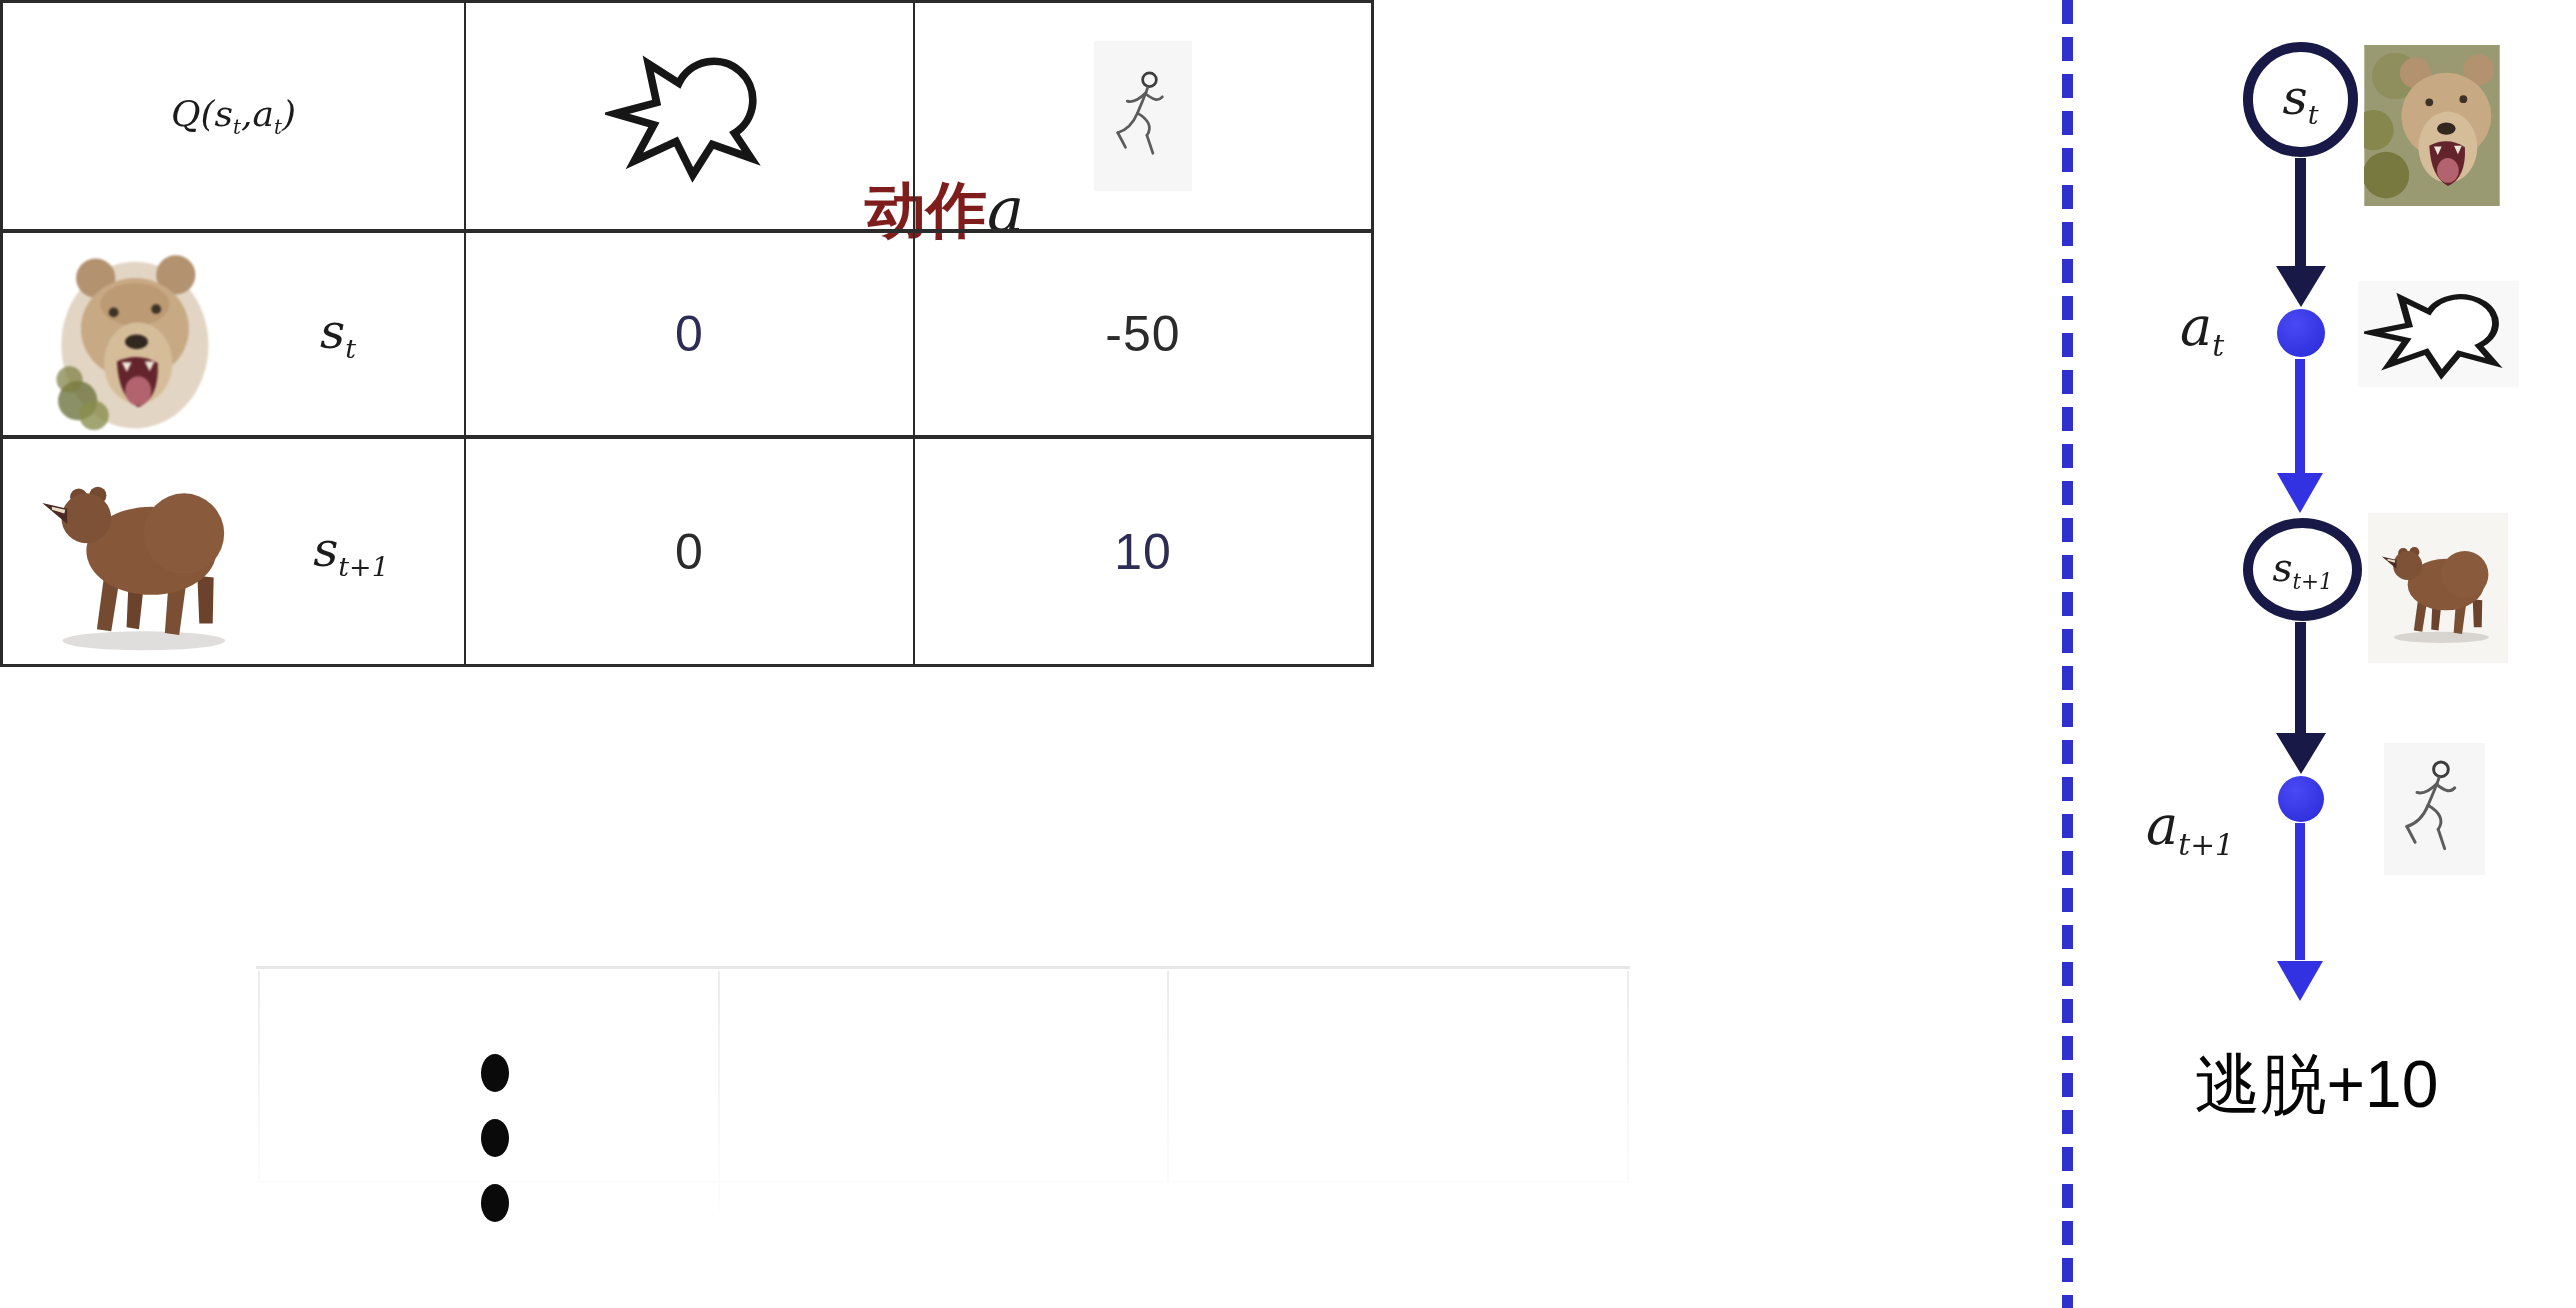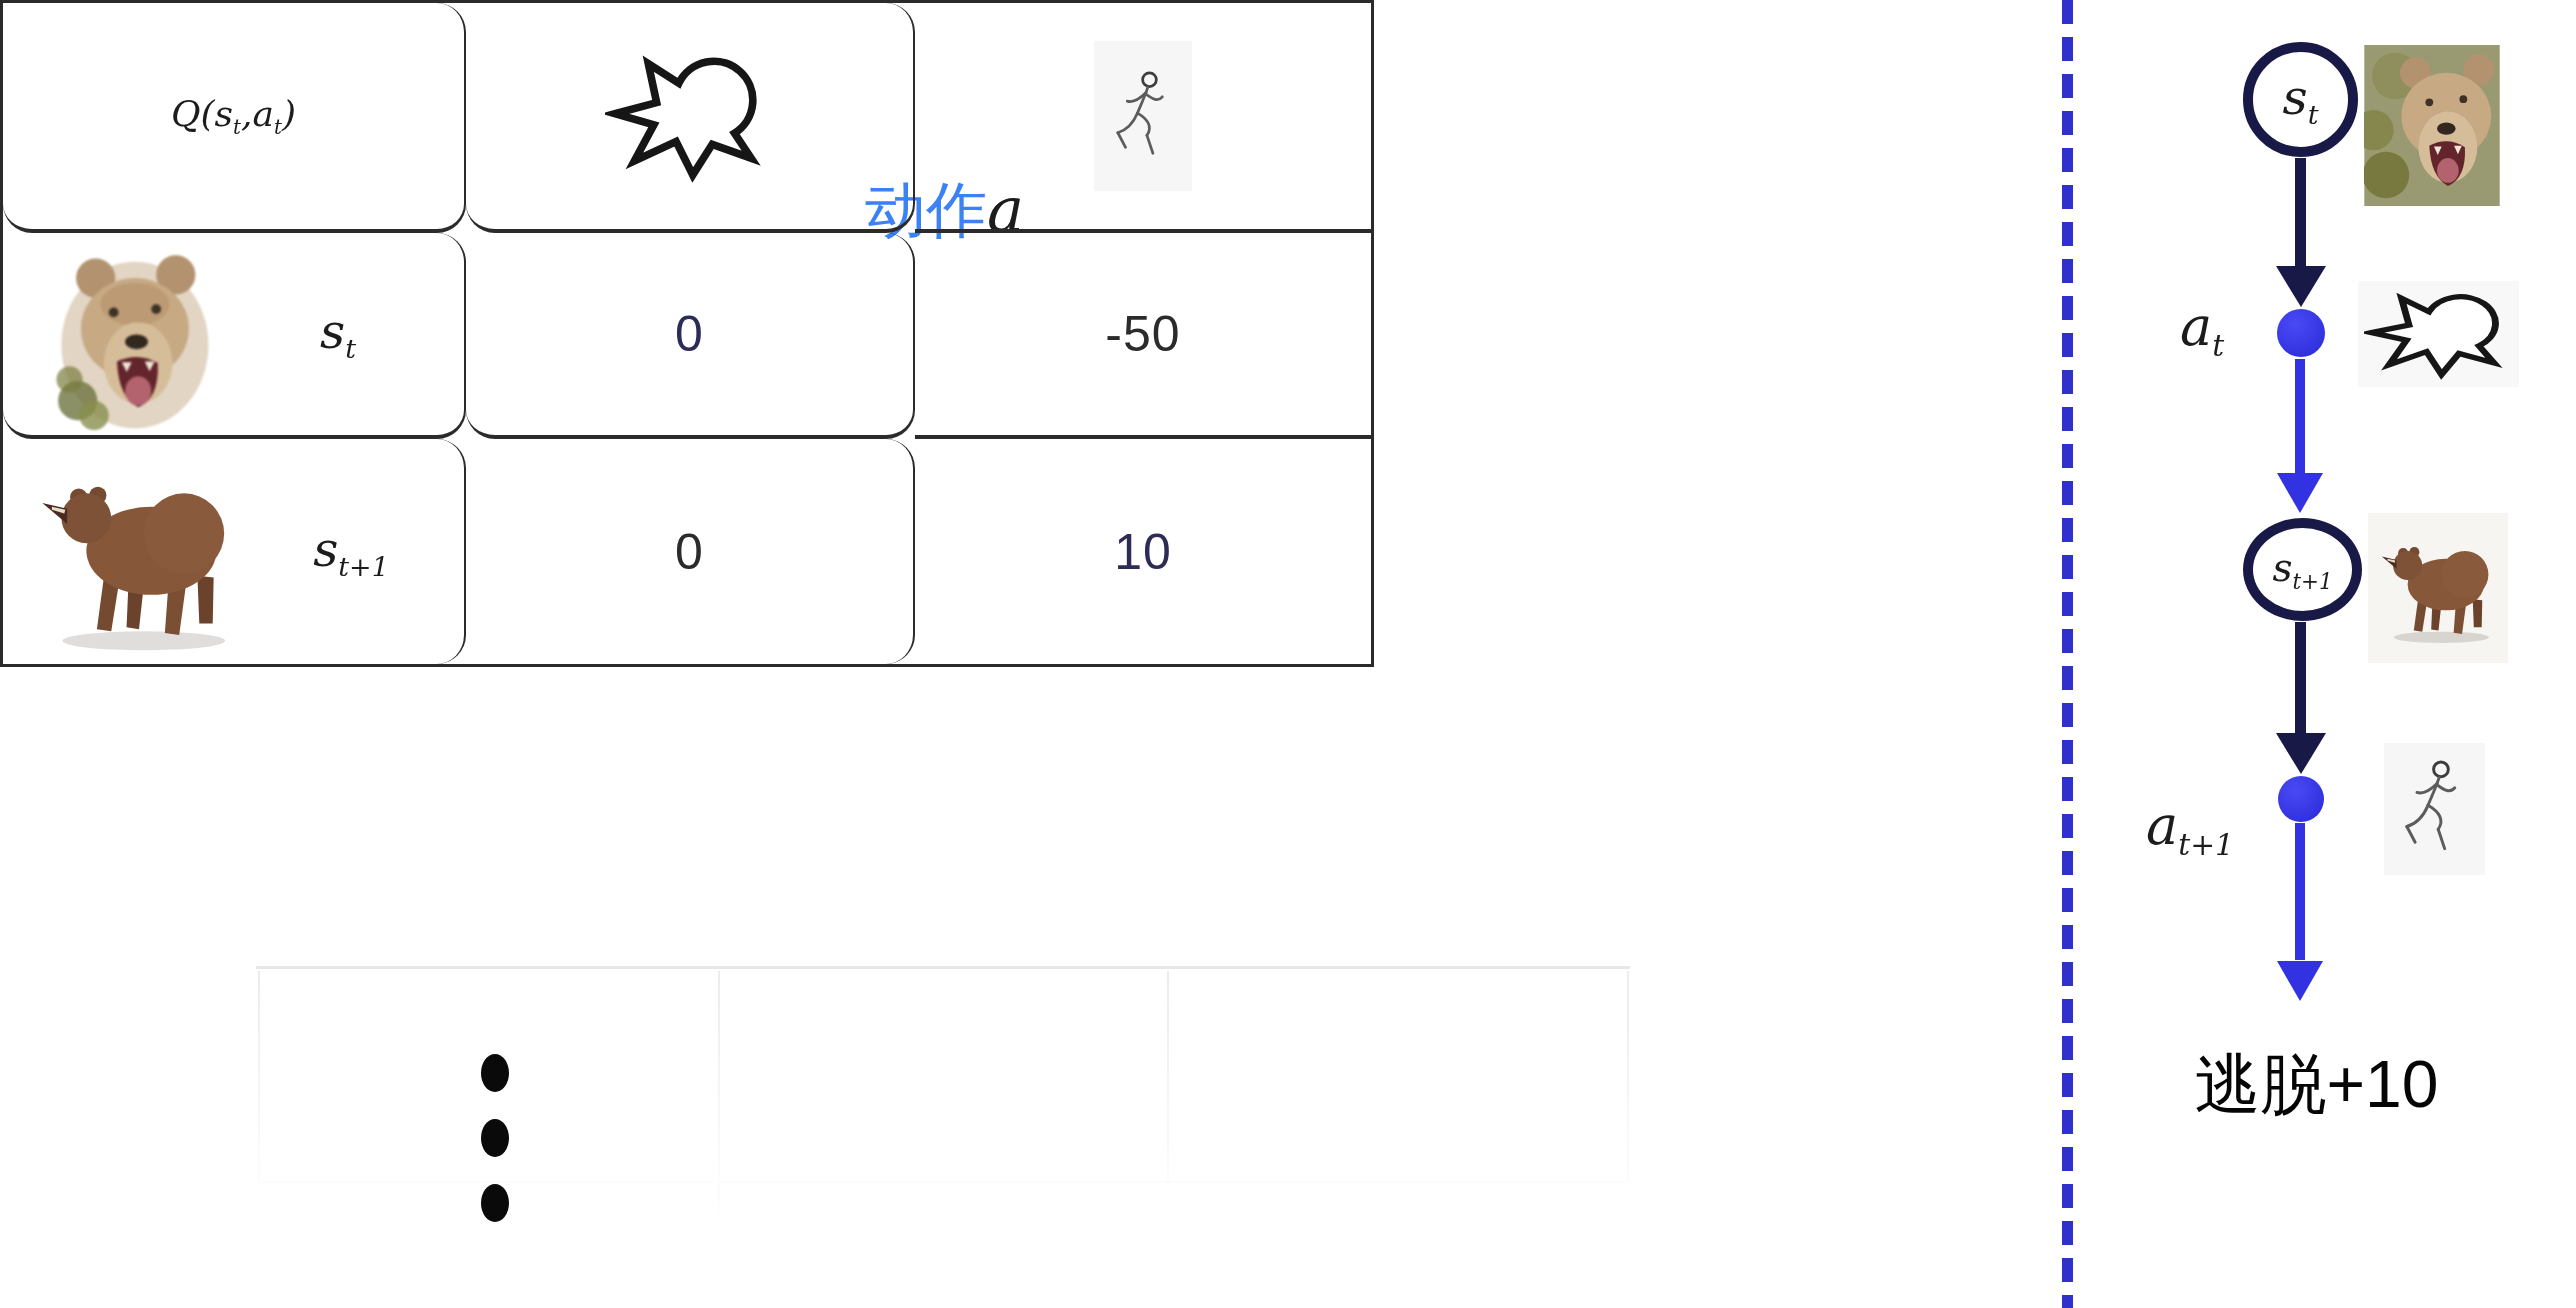--- a/index.html
+++ b/index.html
@@ -1,39 +1,39 @@
 <!DOCTYPE html>
 <html style="font-size:8.3px"><head>
 <meta charset="utf-8">
 <style>
   html,body{margin:0;padding:0;background:#ffffff;}
   .canvas{position:relative;width:2576px;height:1309px;background:#ffffff;overflow:hidden;
           font-family:"Liberation Sans",sans-serif;}
   .abs{position:absolute;}
 
   
-  .cjk{font-family:"Liberation Sans",sans-serif;font-weight:400;color:#3b82f6;}
+  .cjk{font-family:"Liberation Sans",sans-serif;font-weight:700;color:#7f1d1d;}
   .mvar{font-family:"DejaVu Serif","Liberation Serif",serif;font-style:italic;color:#1c1c1c;}
   .msub{font-family:"DejaVu Serif","Liberation Serif",serif;font-style:italic;
         font-size:0.55em;vertical-align:-0.38em;color:#1c1c1c;}
 
   
   .col-axis{left:702px;top:170px;width:485px;text-align:center;font-size:61px;}
   .row-axis{left:28px;top:634px;width:186px;text-align:left;font-size:68px;}
   .col-axis .mvar,.row-axis .mvar{font-size:1.02em;}
 
   
   .qtable{left:256px;top:291px;width:1374px;height:667px;
           display:grid;box-sizing:border-box;
           grid-template-columns:463px 449px 1fr;
           grid-template-rows:230px 206px 1fr;
           border:3.6px solid #2b2b2b;background:#fff;}
   .cell{position:relative;display:flex;align-items:center;justify-content:center;
         box-sizing:border-box;border-color:#2b2b2b;border-style:solid;border-width:0;}
-  .cell.br{border-right-width:2.6px;border-radius:29px;}
+  .cell.br{border-right-width:2.6px;}
   .cell.hb{border-bottom-width:4.6px;}
   .cell.rb{border-bottom-width:4.1px;}
   .qhead{font-size:36px;color:#1c1c1c;}
   .qval{font-size:50px;letter-spacing:1px;}
   .val-navy{color:#2c2c55;}
   .val-dark{color:#2b2b2b;}
   .state-label{position:absolute;left:268px;width:134px;top:0;height:100%;
                display:flex;align-items:center;justify-content:center;font-size:49px;}
   .bear-in-cell{position:absolute;left:25px;top:14.4px;}
   .icon-bg{background:#f6f6f6;display:flex;align-items:center;justify-content:center;}

